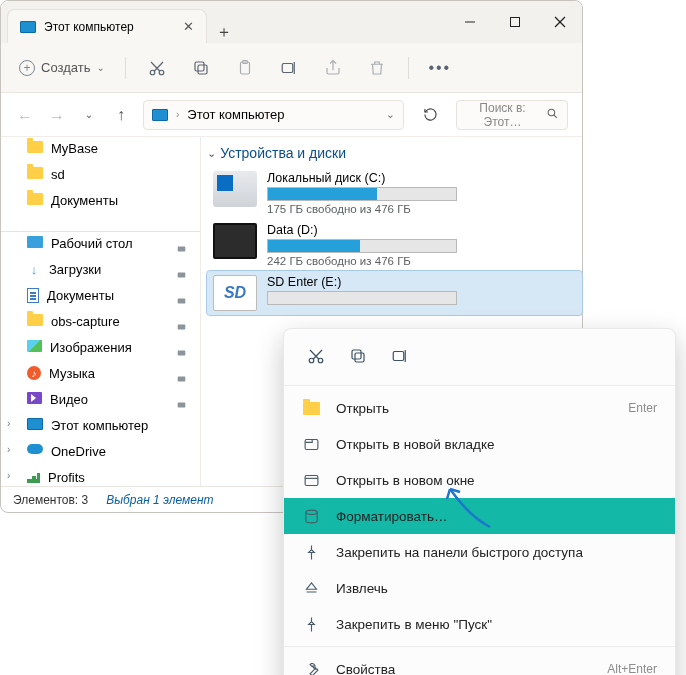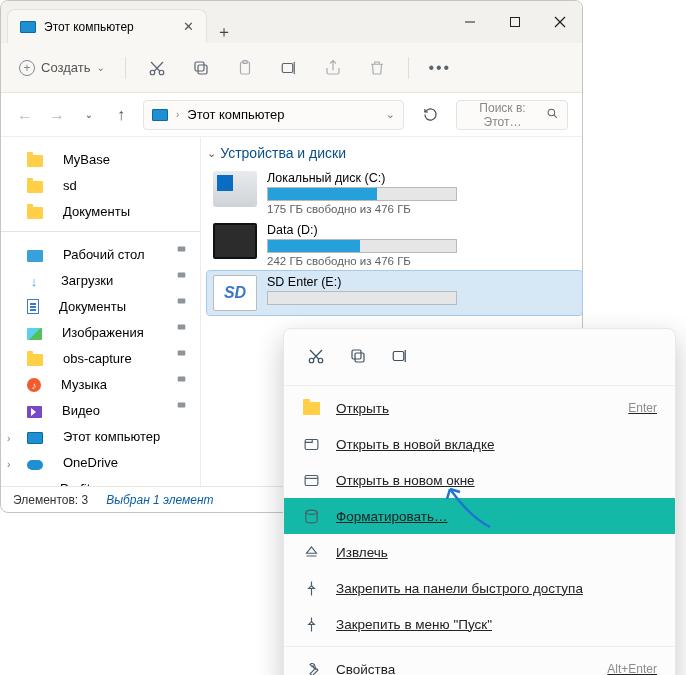--- a/index.html
+++ b/index.html
@@ -34,21 +34,21 @@
   .addr-box .pc-ico { width: 16px; height: 12px; background: #1e90d2; border: 1px solid #0a6aa5; border-radius: 1px; }
   .addr-chev { margin-left: auto; color: #777; font-size: 11px; }
   .refresh { width: 28px; display: flex; align-items: center; justify-content: center; color: #555; }
   .search-box { width: 112px; height: 30px; border: 1px solid #e6e3de; border-radius: 4px; display: flex; align-items: center; padding: 0 8px; font-size: 12px; color: #888; gap:6px; background:#fcfbf9;text-align:center;}
   .search-ico { color:#666; }
 
   
   .body { display: flex; height: calc(100% - 42px - 50px - 44px - 26px); }
   .nav { width: 200px; border-right: 1px solid #efece8; overflow: hidden; font-size: 13px; }
   .nav-sep { height:1px; background:#e6e3de; margin:4px 0; }
-  .nav-item { display: flex; align-items: flex-end; height: 26px; padding: 0 8px 0 26px; gap: 20px; position: relative; }
+  .nav-item { display: flex; align-items: flex-start; height: 26px; padding: 0 8px 0 26px; gap: 8px; position: relative; }
   .nav-item.pinned::after { content:''; position:absolute; right:14px; top:50%; width:9px; height:9px; transform: translateY(-50%) rotate(45deg); background:#8d949a; clip-path: polygon(60% 0,100% 40%,40% 100%,0 60%); }
   .chev { position: absolute; left: 6px; color: #777; font-size: 10px; }
   .folder-ico { width: 16px; height: 12px; background: #ffcf48; border-radius: 1px; position: relative; }
   .folder-ico::before { content:''; position:absolute; top:-3px; left:0; width:6px; height:3px; background:#ffcf48; border-radius:1px 1px 0 0; }
   .sp-desktop{width:16px;height:12px;background:#39a0de;border-radius:1px;}
   .sp-dl{width:14px;height:14px;color:#39a0de;display:flex;align-items:center;justify-content:center;}
   .sp-doc{width:12px;height:15px;background:#fff;border:1px solid #3d7bc9;position:relative;}
   .sp-doc::after{content:'';position:absolute;top:3px;left:2px;right:2px;height:2px;background:#3d7bc9;box-shadow:0 3px 0 #3d7bc9,0 6px 0 #3d7bc9;}
   .sp-img{width:15px;height:12px;background:linear-gradient(135deg,#5bcff0 50%,#52c159 50%);border-radius:1px;}
   .sp-music{width:14px;height:14px;background:#f25b2a;border-radius:50%;display:flex;align-items:center;justify-content:center;color:#fff;font-size:10px;}
@@ -77,21 +77,21 @@
 
   
   .status { height: 26px; border-top: 1px solid #e9e6e2; display:flex; align-items:center; padding: 0 12px; font-size: 12px; gap: 18px; color:#333; }
   .status span:nth-child(2){ color:#0a5fa5;font-style:italic; }
 
   
   .ctx { position:absolute; left:283px; top:328px; width:393px; background:#fcfcfc; border-radius:8px; box-shadow: 0 10px 28px rgba(0,0,0,.22); border:1px solid #e8e8e8; padding: 6px 0; font-size:13.5px; }
   .ctx-icons { display:flex; gap:6px; padding: 4px 14px 8px; }
   .ctx-icobtn { width:36px;height:34px;border-radius:4px;display:flex;align-items:center;justify-content:center;color:#3c5063; }
   .ctx-sep { height:1px; background:#eee; margin: 4px 0; }
-  .ctx-item { display:flex; align-items:center; height:36px; padding: 0 18px; gap: 16px; color:#222;text-decoration:underline; }
+  .ctx-item { display:flex; align-items:center; height:36px; padding: 0 18px; gap: 16px; color:#222; }
   .ctx-item.hover { background:#14b8a6; }
   .ctx-item .mi { width:18px; display:flex; align-items:center; justify-content:center; color:#4a5a68; }
   .ctx-item .shortcut { margin-left:auto; color:#8c8c8c; font-size:12px; }
   .ctx-item .mi-folder{width:17px;height:13px;background:#ffcf48;border-radius:1px;position:relative;}
   .ctx-item .mi-folder::before{content:'';position:absolute;top:-3px;left:0;width:7px;height:3px;background:#ffcf48;border-radius:1px 1px 0 0;}
 
   
   .arrow { position:absolute; left:440px; top:477px; pointer-events:none; }
 </style>
 </head>
@@ -222,26 +222,26 @@
         </div>
       <div class="nav-item pinned">
           <span class="sp-dl">↓</span>
           <span>Загрузки</span>
         </div>
       <div class="nav-item pinned">
           <span class="sp-doc"></span>
           <span>Документы</span>
         </div>
       <div class="nav-item pinned">
+          <span class="folder-ico"></span>
+          <span>obs-capture</span>
+        </div>
+      <div class="nav-item pinned">
           <span class="sp-img"></span>
           <span>Изображения</span>
-        </div>
-      <div class="nav-item pinned">
-          <span class="folder-ico"></span>
-          <span>obs-capture</span>
         </div>
       <div class="nav-item pinned">
           <span class="sp-music">♪</span>
           <span>Музыка</span>
         </div>
       <div class="nav-item pinned">
           <span class="sp-video"></span>
           <span>Видео</span>
         </div>
       <div class="nav-item">
@@ -360,32 +360,32 @@
         <svg width="17" height="17" viewBox="0 0 24 24" fill="none" stroke="currentColor" stroke-width="1.6">
           <ellipse cx="12" cy="6" rx="8" ry="3"></ellipse>
           <path d="M4 6v12c0 1.7 3.6 3 8 3s8-1.3 8-3V6"></path>
         </svg>
       </span>
       <span>Форматировать…</span>
     </div>
   <div class="ctx-item">
       <span class="mi">
         <svg width="17" height="17" viewBox="0 0 24 24" fill="none" stroke="currentColor" stroke-width="1.6">
+          <path d="M12 2v6l4 4H8l4-4M12 12v10"></path>
+        </svg>
+      </span>
+      <span>Закрепить на панели быстрого доступа</span>
+    </div>
+  <div class="ctx-item">
+      <span class="mi">
+        <svg width="17" height="17" viewBox="0 0 24 24" fill="none" stroke="currentColor" stroke-width="1.6">
           <path d="m5 13 7-9 7 9H5zM5 17h14"></path>
         </svg>
       </span>
       <span>Извлечь</span>
-    </div>
-  <div class="ctx-item">
-      <span class="mi">
-        <svg width="17" height="17" viewBox="0 0 24 24" fill="none" stroke="currentColor" stroke-width="1.6">
-          <path d="M12 2v6l4 4H8l4-4M12 12v10"></path>
-        </svg>
-      </span>
-      <span>Закрепить на панели быстрого доступа</span>
     </div>
   <div class="ctx-item">
       <span class="mi">
         <svg width="17" height="17" viewBox="0 0 24 24" fill="none" stroke="currentColor" stroke-width="1.6">
           <path d="M12 2v6l4 4H8l4-4M12 12v10"></path>
         </svg>
       </span>
       <span>Закрепить в меню "Пуск"</span>
     </div>
   <div class="ctx-sep"></div>

